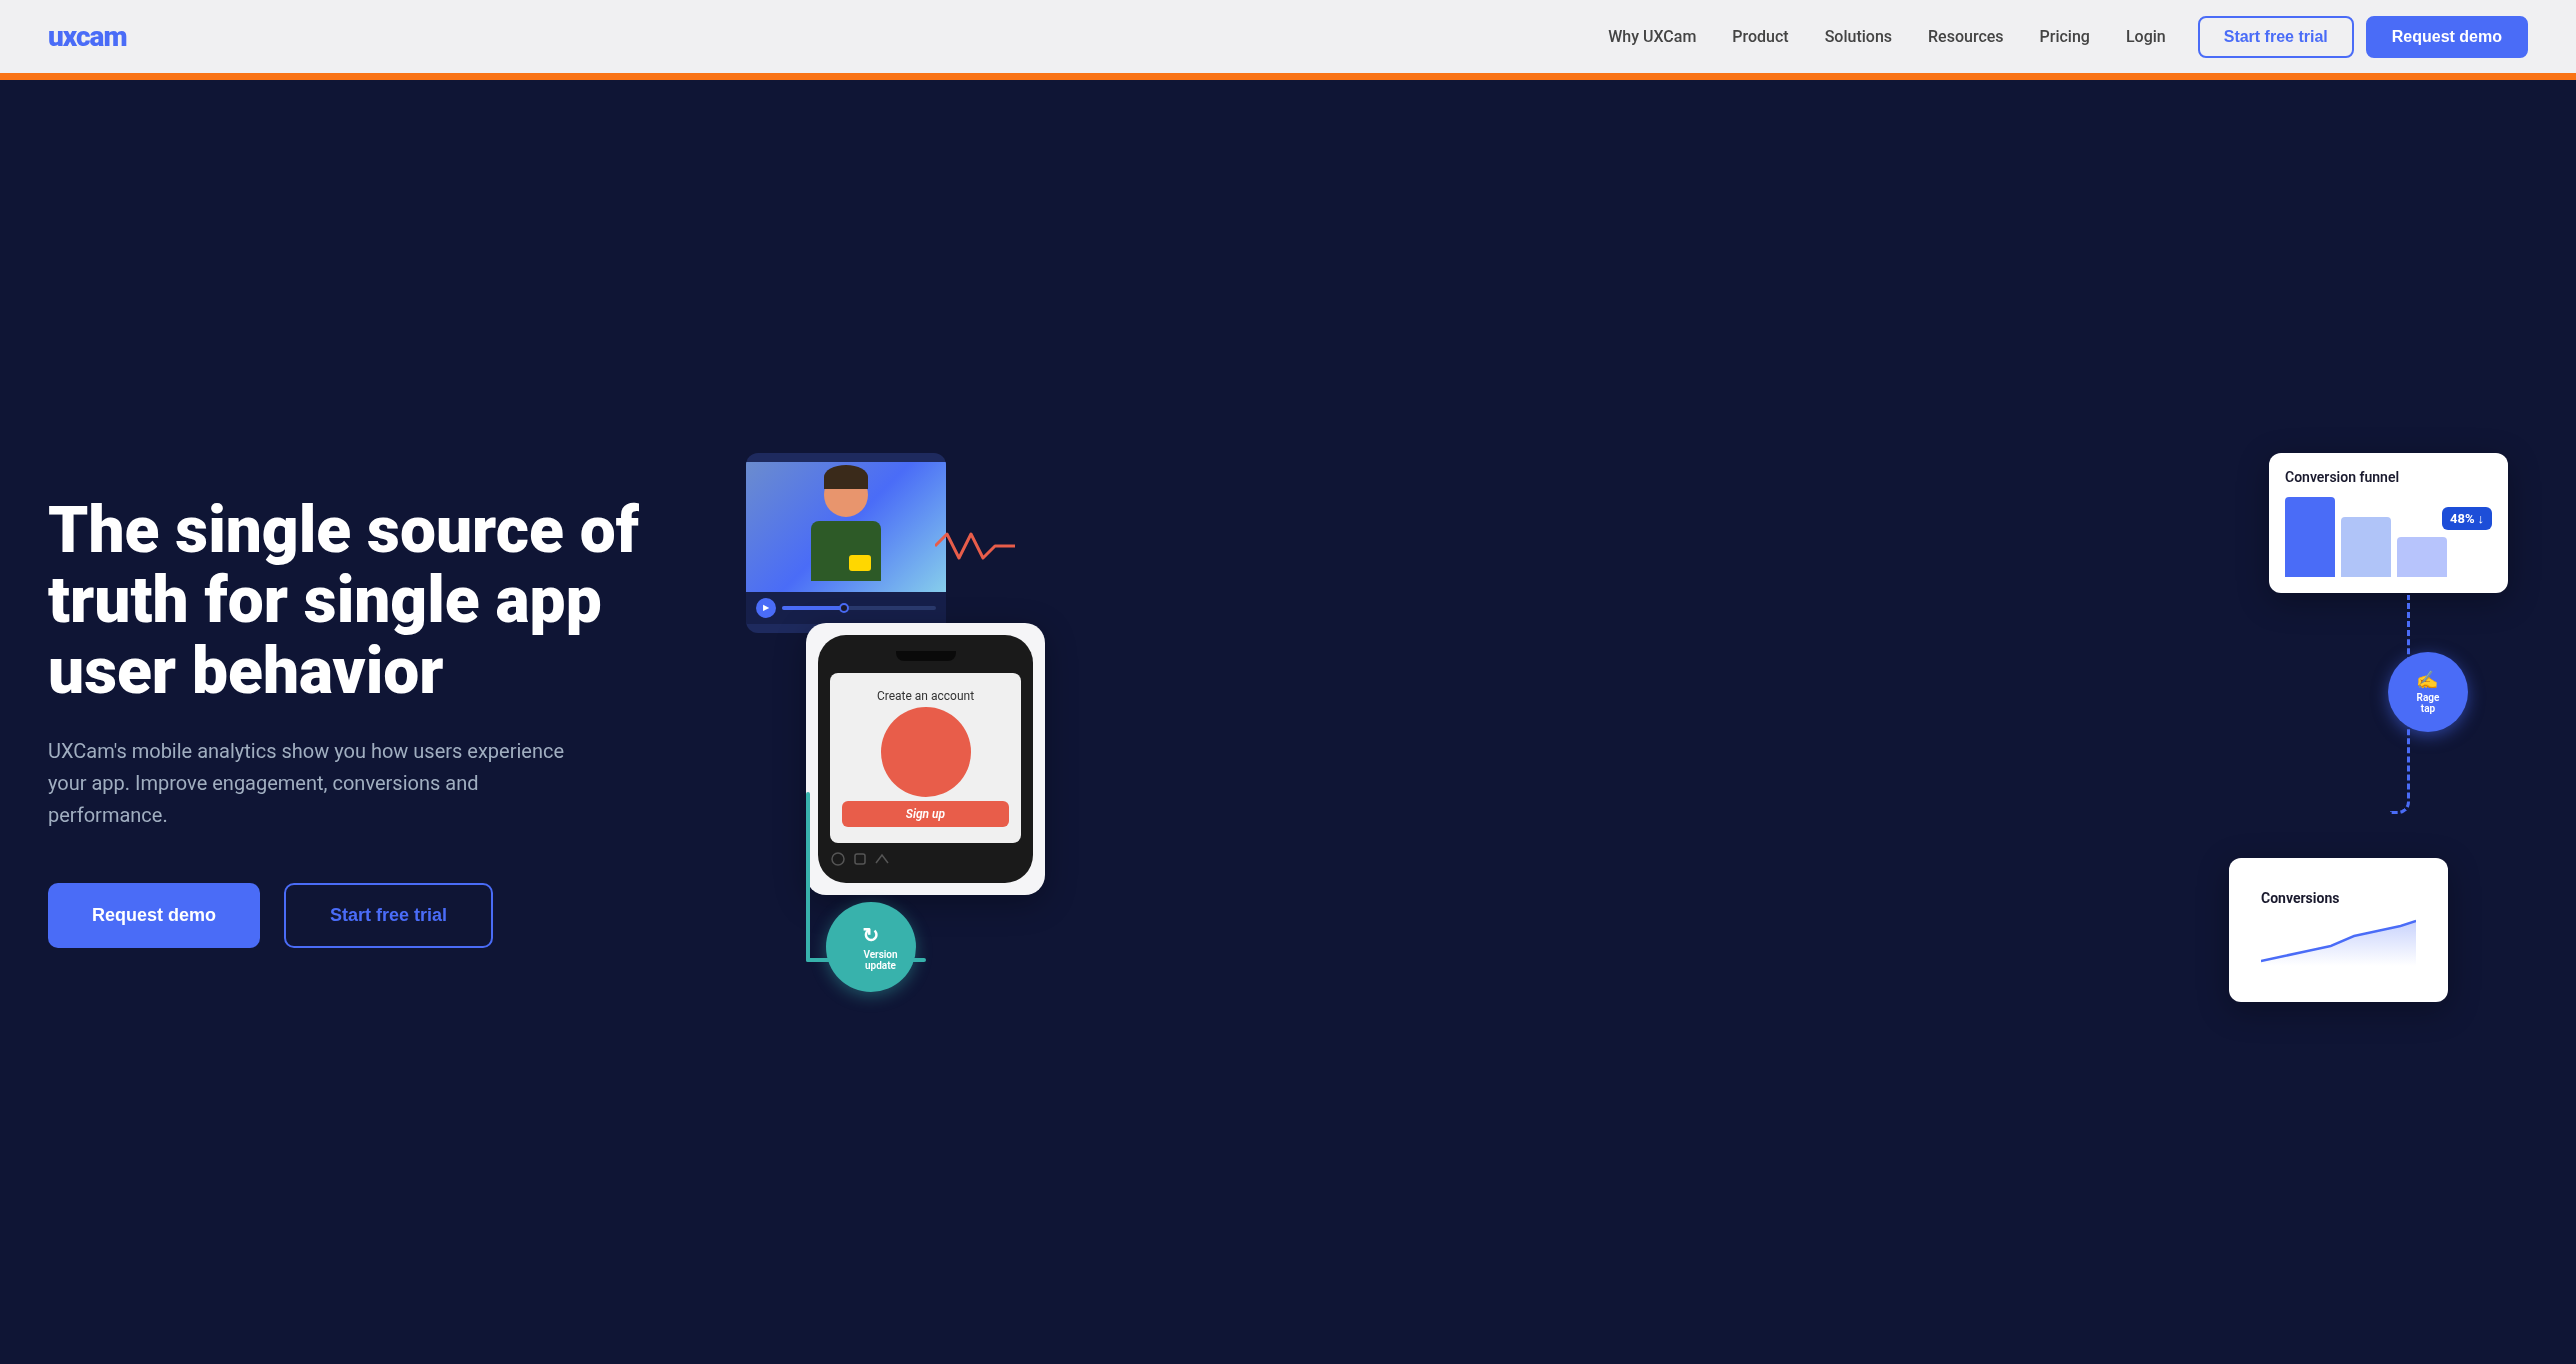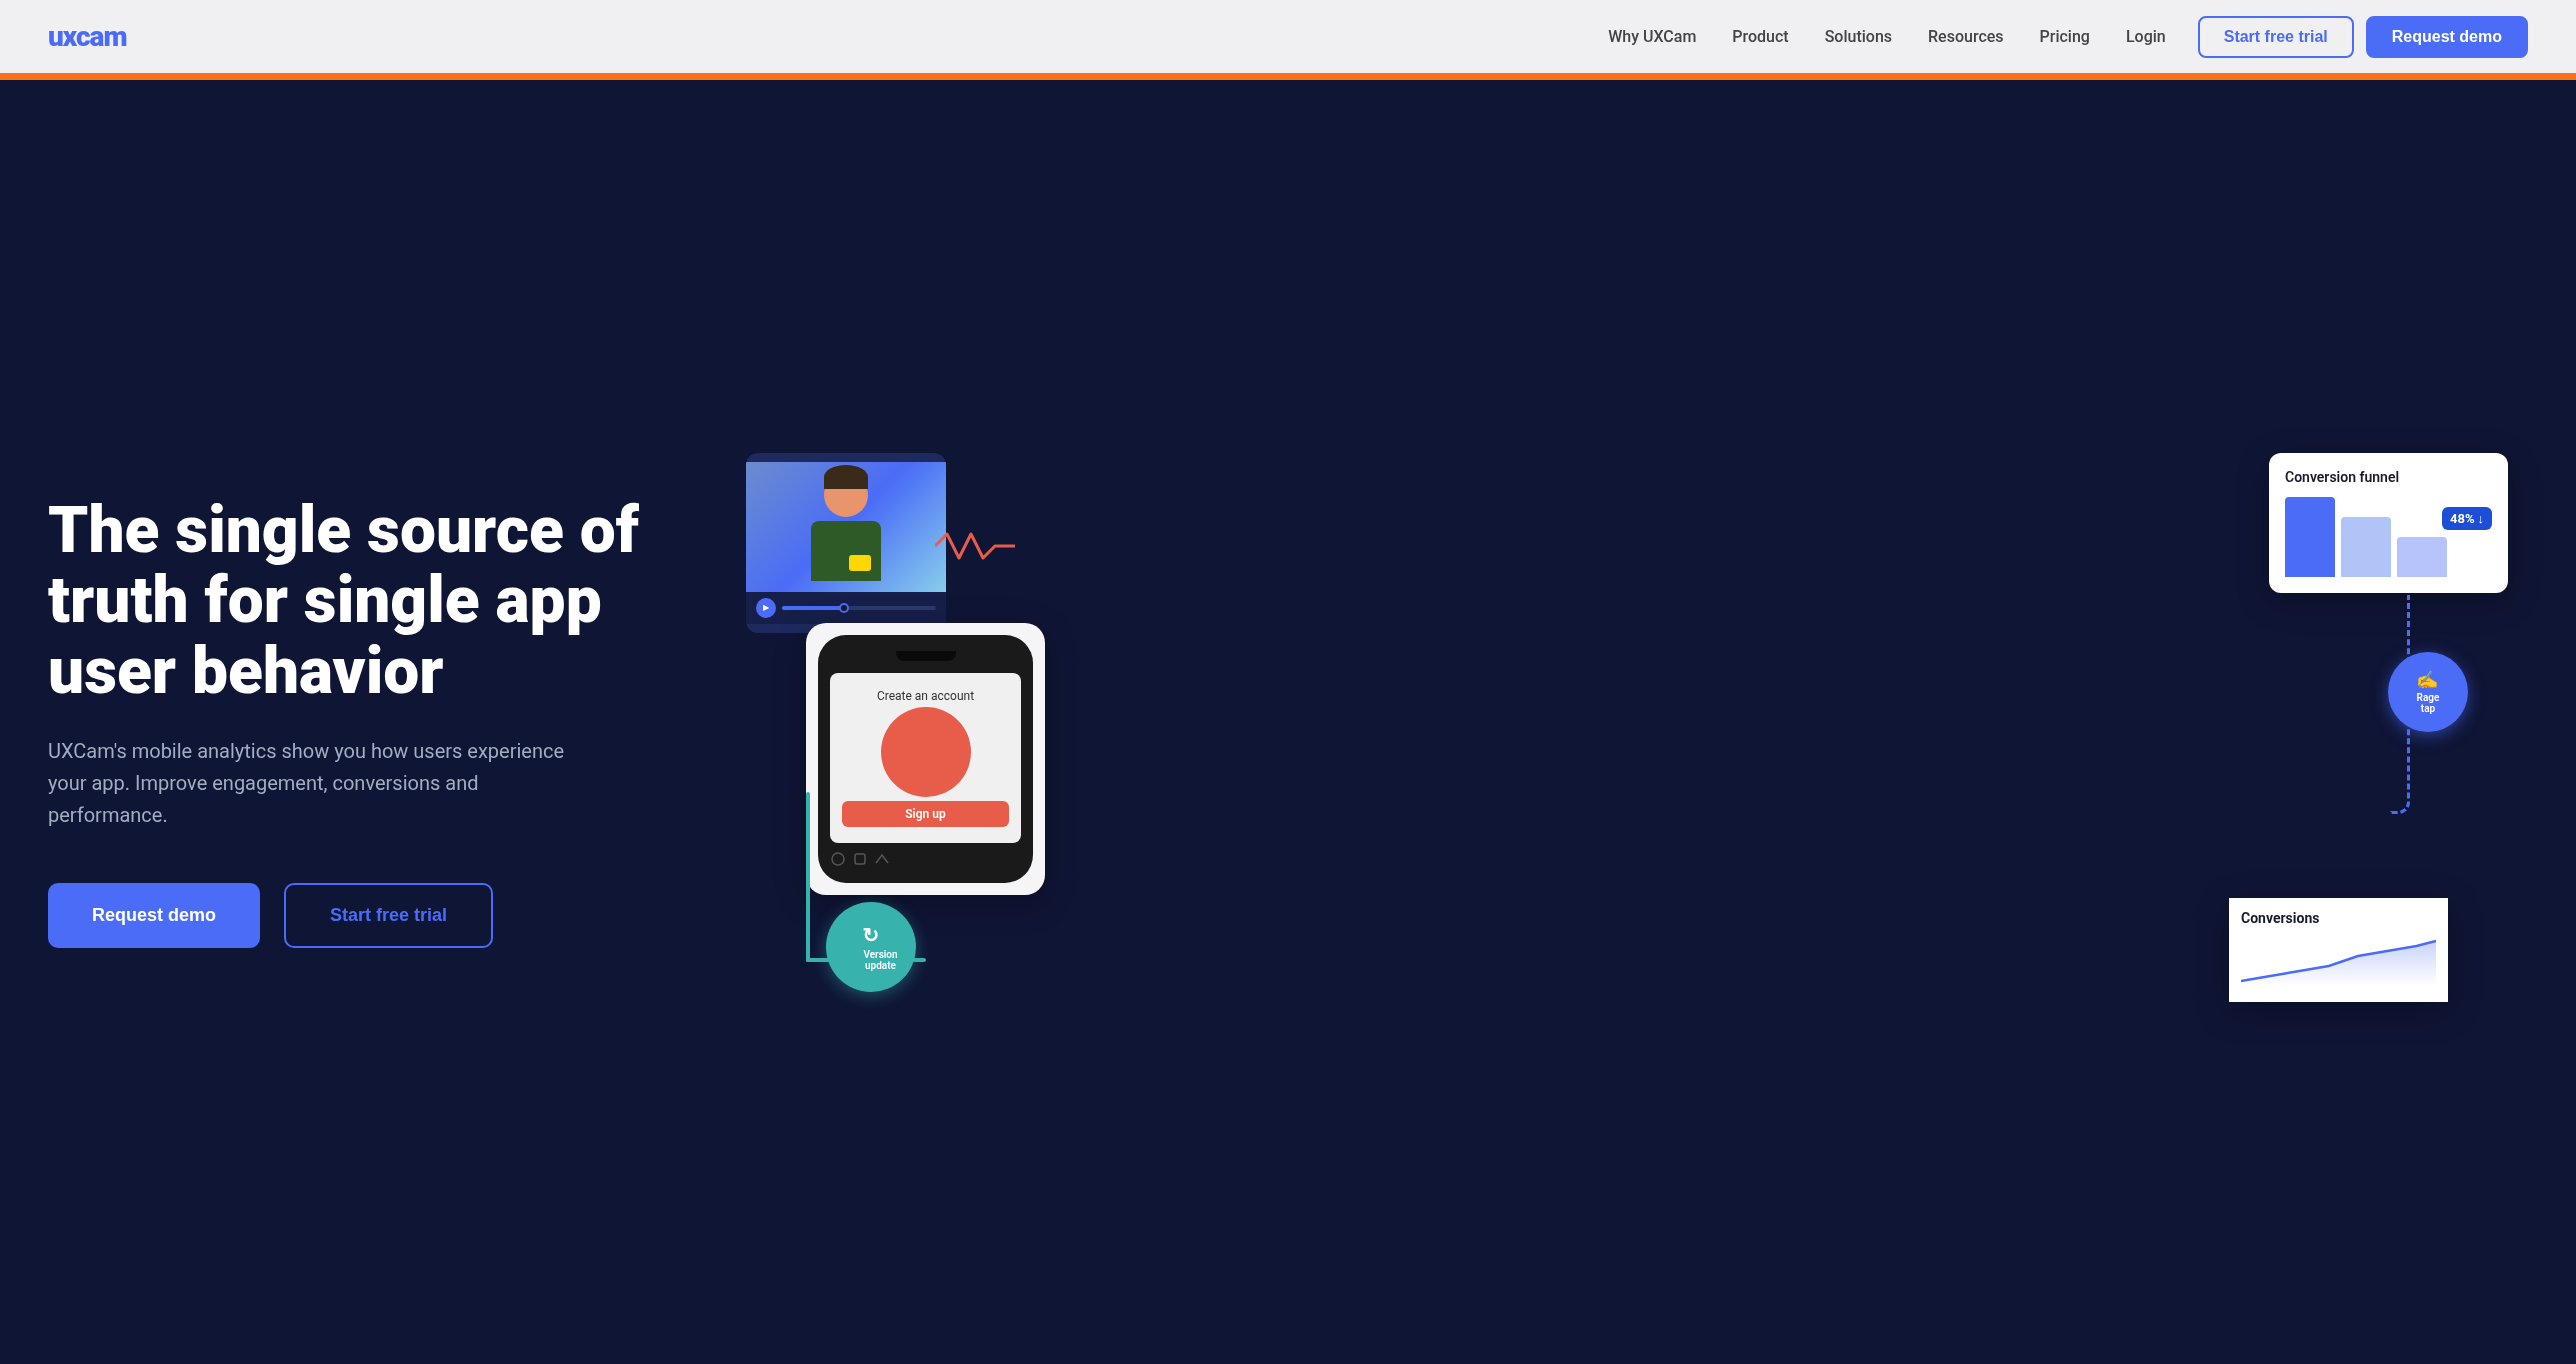--- a/index.html
+++ b/index.html
@@ -318,20 +318,21 @@
     .phone-signup-btn {
       background: #e85d4a;
       color: #fff;
       border: none;
       border-radius: 6px;
       padding: 6px 20px;
       font-size: 12px;
       font-weight: 600;
       width: 100%;
       text-align: center;
+      font-style: italic;
     }
     .phone-controls-row {
       display: flex;
       align-items: center;
       gap: 6px;
       margin-top: 8px;
     }
 
     
     .rage-tap-bubble {
@@ -375,22 +376,22 @@
     }
     .version-icon { font-size: 20px; margin-bottom: 2px; }
 
     
     .card-conversions {
       position: absolute;
       bottom: 20px;
       right: 80px;
       width: 219px;
       background: #fff;
-      border-radius: 0;
-      padding: 12px;
+      border-radius: 12px;
+      padding: 32px;
       box-shadow: 0 8px 32px rgba(0,0,0,0.3);
     }
     .card-conversions-title {
       font-size: 14px;
       font-weight: 700;
       color: #1a1a2e;
       margin-bottom: 10px;
     }
     .conversion-line-chart {
       width: 100%;

